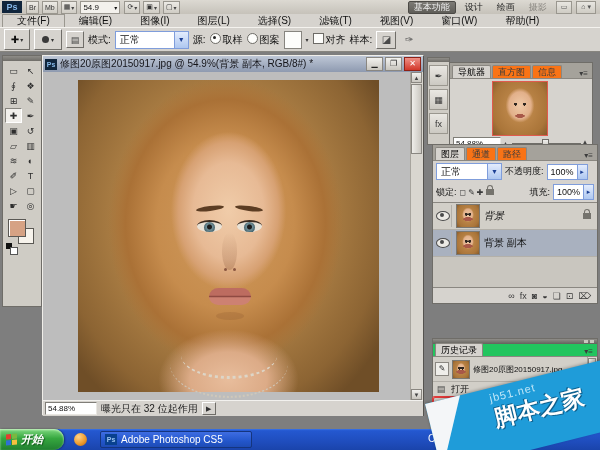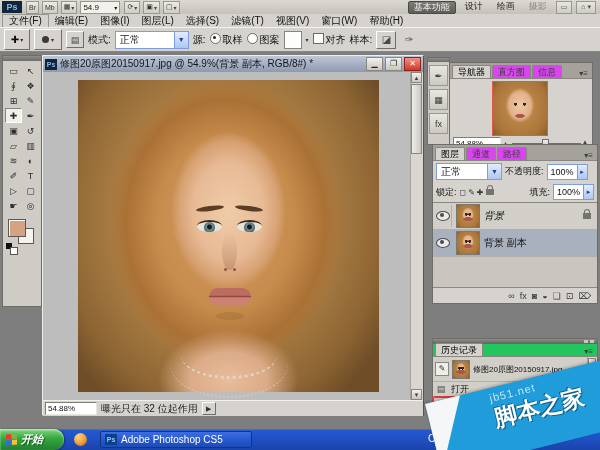--- a/index.html
+++ b/index.html
@@ -15,31 +15,31 @@
   
   .appbar{position:absolute;left:0;top:0;width:600px;height:14px;
     background:linear-gradient(#dcd9d2,#c6c2ba);border-bottom:1px solid #9a978f;display:flex;align-items:center;}
   .pslogo{width:20px;height:12px;margin:0 4px 0 2px;background:#10253c;color:#86b8ea;
     font-weight:bold;font-size:9px;display:flex;align-items:center;justify-content:center;}
   .abtn{height:11px;margin-right:3px;padding:0 2px;font-size:7px;display:inline-flex;align-items:center;gap:1px;
     background:linear-gradient(#eceae5,#cfccc4);border:1px solid #9a978f;color:#333;}
   .abtn .car{font-size:6px;color:#444;}
   .zoomfld{width:34px;height:11px;margin-right:4px;font-size:8px;display:inline-flex;align-items:center;
     justify-content:space-between;padding:0 2px;background:#f3f1ec;border:1px solid #9a978f;}
-  .wsarea{margin-left:auto;display:flex;gap:4px;padding-right:4px;}
+  .wsarea{margin-left:auto;display:flex;align-items:center;gap:4px;padding-right:4px;}
   .wsbtn{padding:0 5px;height:11px;line-height:11px;font-size:9px;color:#222;}
   .wsbtn.on{background:linear-gradient(#7d7b76,#5f5d58);color:#f2f2f2;border:1px solid #4c4a46;border-radius:2px;}
   .wsdim{color:#8a8781;}
   .csbtn{height:11px;padding:0 4px;font-size:7px;display:inline-flex;align-items:center;
     border:1px solid #9a978f;background:linear-gradient(#e8e6e1,#cfccc4);color:#555;}
 
   
   .menubar{position:absolute;left:0;top:14px;width:600px;height:13px;background:#d6d3ce;
     display:flex;align-items:center;padding-left:2px;}
-  .mi{padding:0 6px;height:12px;line-height:12px;font-size:10px;}
+  .mi{padding:0 14px;height:12px;line-height:12px;font-size:10px;}
   .mi.first{border:1px solid #9a978f;}
 
   
   .optbar{position:absolute;left:0;top:27px;width:600px;height:25px;background:#d6d3ce;
     border-top:1px solid #f4f2ee;border-bottom:1px solid #87857f;display:flex;align-items:center;gap:4px;padding-left:4px;box-sizing:border-box;}
   .toolprev{width:24px;height:19px;display:flex;align-items:center;justify-content:center;gap:1px;font-size:10px;}
   .brushprev{width:26px;height:19px;display:flex;align-items:center;justify-content:center;gap:2px;}
   .dot{width:7px;height:7px;border-radius:50%;background:#3a3a3a;}
   .tinycar{font-size:6px;color:#333;}
   .paneltog{width:16px;height:15px;display:flex;align-items:center;justify-content:center;font-size:9px;color:#444;}
@@ -124,21 +124,21 @@
     radial-gradient(ellipse 72% 82% at 50% 48%, #c99254 0%, #aa7539 70%, #7d5428 100%);}
 
   
   .dockstrip{position:absolute;left:427px;top:5px;width:21px;height:86px;background:#cfccc5;border:1px solid #6f6d68;}
   .dockstrip .palgrip{height:4px;}
   .dsbtn{width:17px;height:19px;margin:3px auto 0;display:flex;align-items:center;justify-content:center;
     font-size:9px;color:#3a3a3a;background:linear-gradient(#e9e7e2,#ccc9c2);border:1px solid #9a978f;}
 
   .panel{position:absolute;background:#d6d3ce;border:1px solid #6f6d68;box-sizing:border-box;}
   .tabs{height:14px;background:#a5a29b;display:flex;align-items:flex-end;gap:1px;padding:1px 2px 0;border-bottom:1px solid #8a8781;}
-  .tab{padding:0 5px;height:12px;line-height:12px;font-size:9px;background:#d946ef;color:#3c3c3c;
+  .tab{padding:0 5px;height:12px;line-height:12px;font-size:9px;background:#f97316;color:#3c3c3c;
     border:1px solid #8a8781;border-bottom:none;border-radius:2px 2px 0 0;white-space:nowrap;}
   .tab.on{background:#d6d3ce;color:#000;}
   .tabmenu{margin-left:auto;font-size:8px;color:#3c3c3c;padding-right:2px;}
 
   .navpanel{left:449px;top:10px;width:144px;height:88px;}
   .navbody{position:relative;height:57px;}
   .navthumb{position:absolute;left:42px;top:2px;width:54px;height:53px;border:1px solid #e05a4e;}
   .navbar{height:14px;display:flex;align-items:center;gap:3px;padding:0 3px;}
   .navzoom{width:42px;height:11px;font-size:8px;padding:0 2px;display:flex;align-items:center;}
   .slider{flex:1;position:relative;height:10px;}

